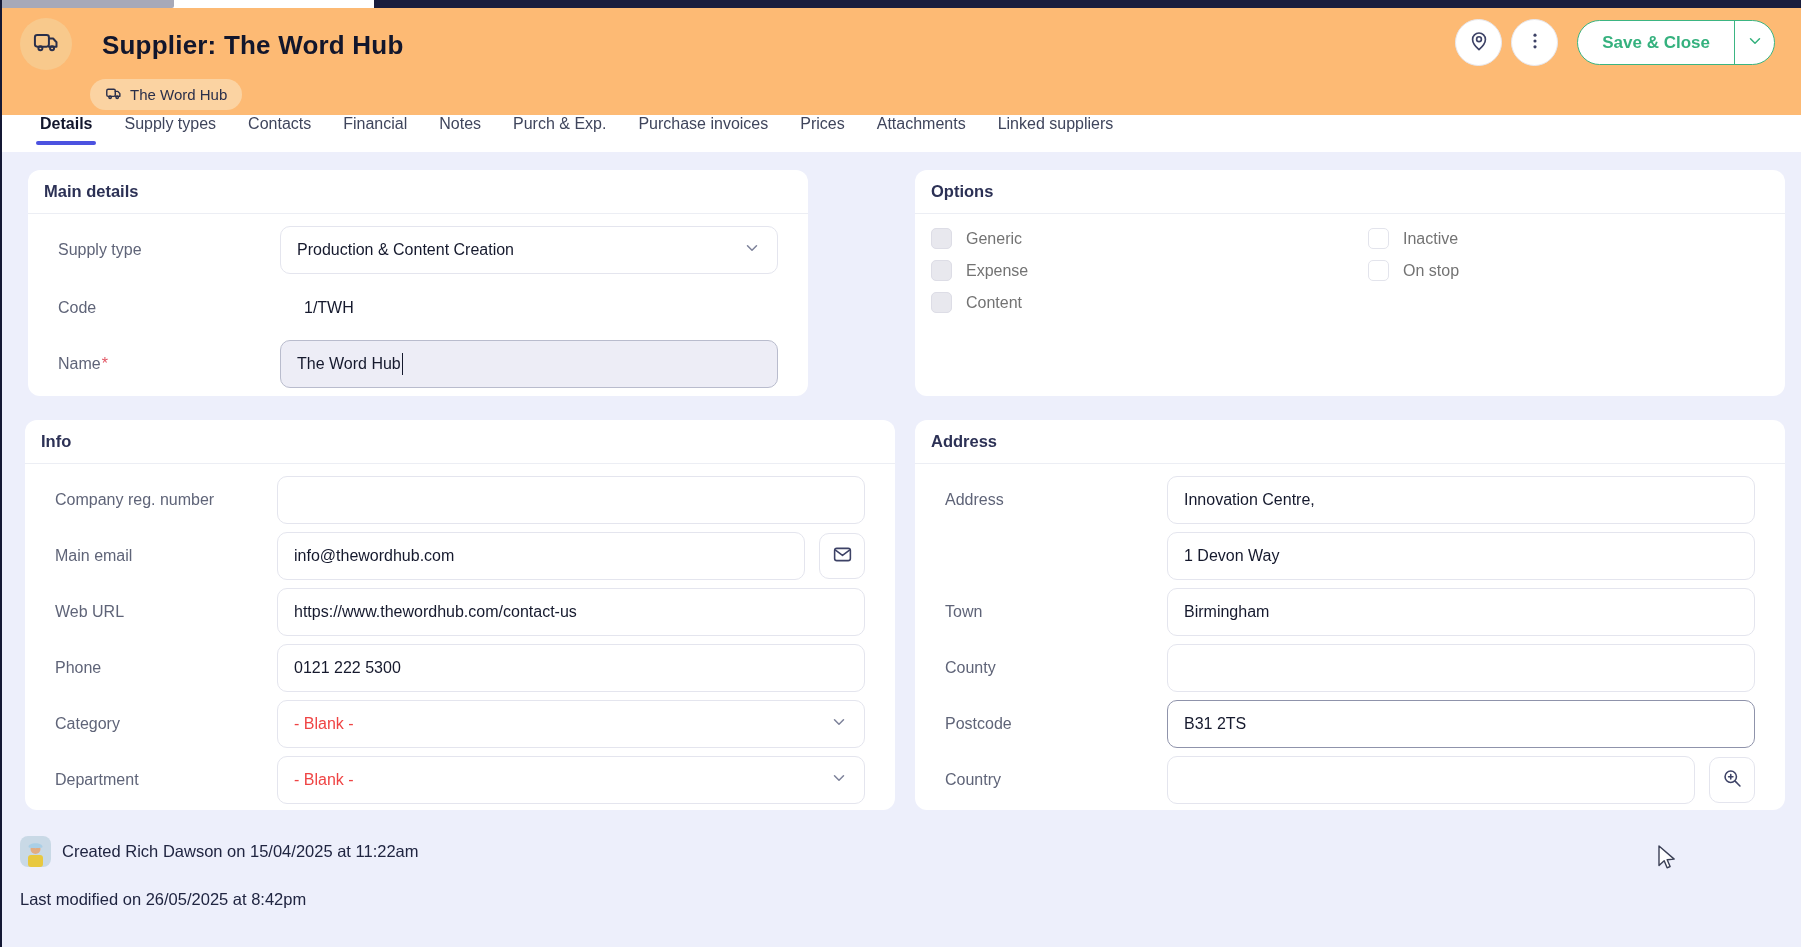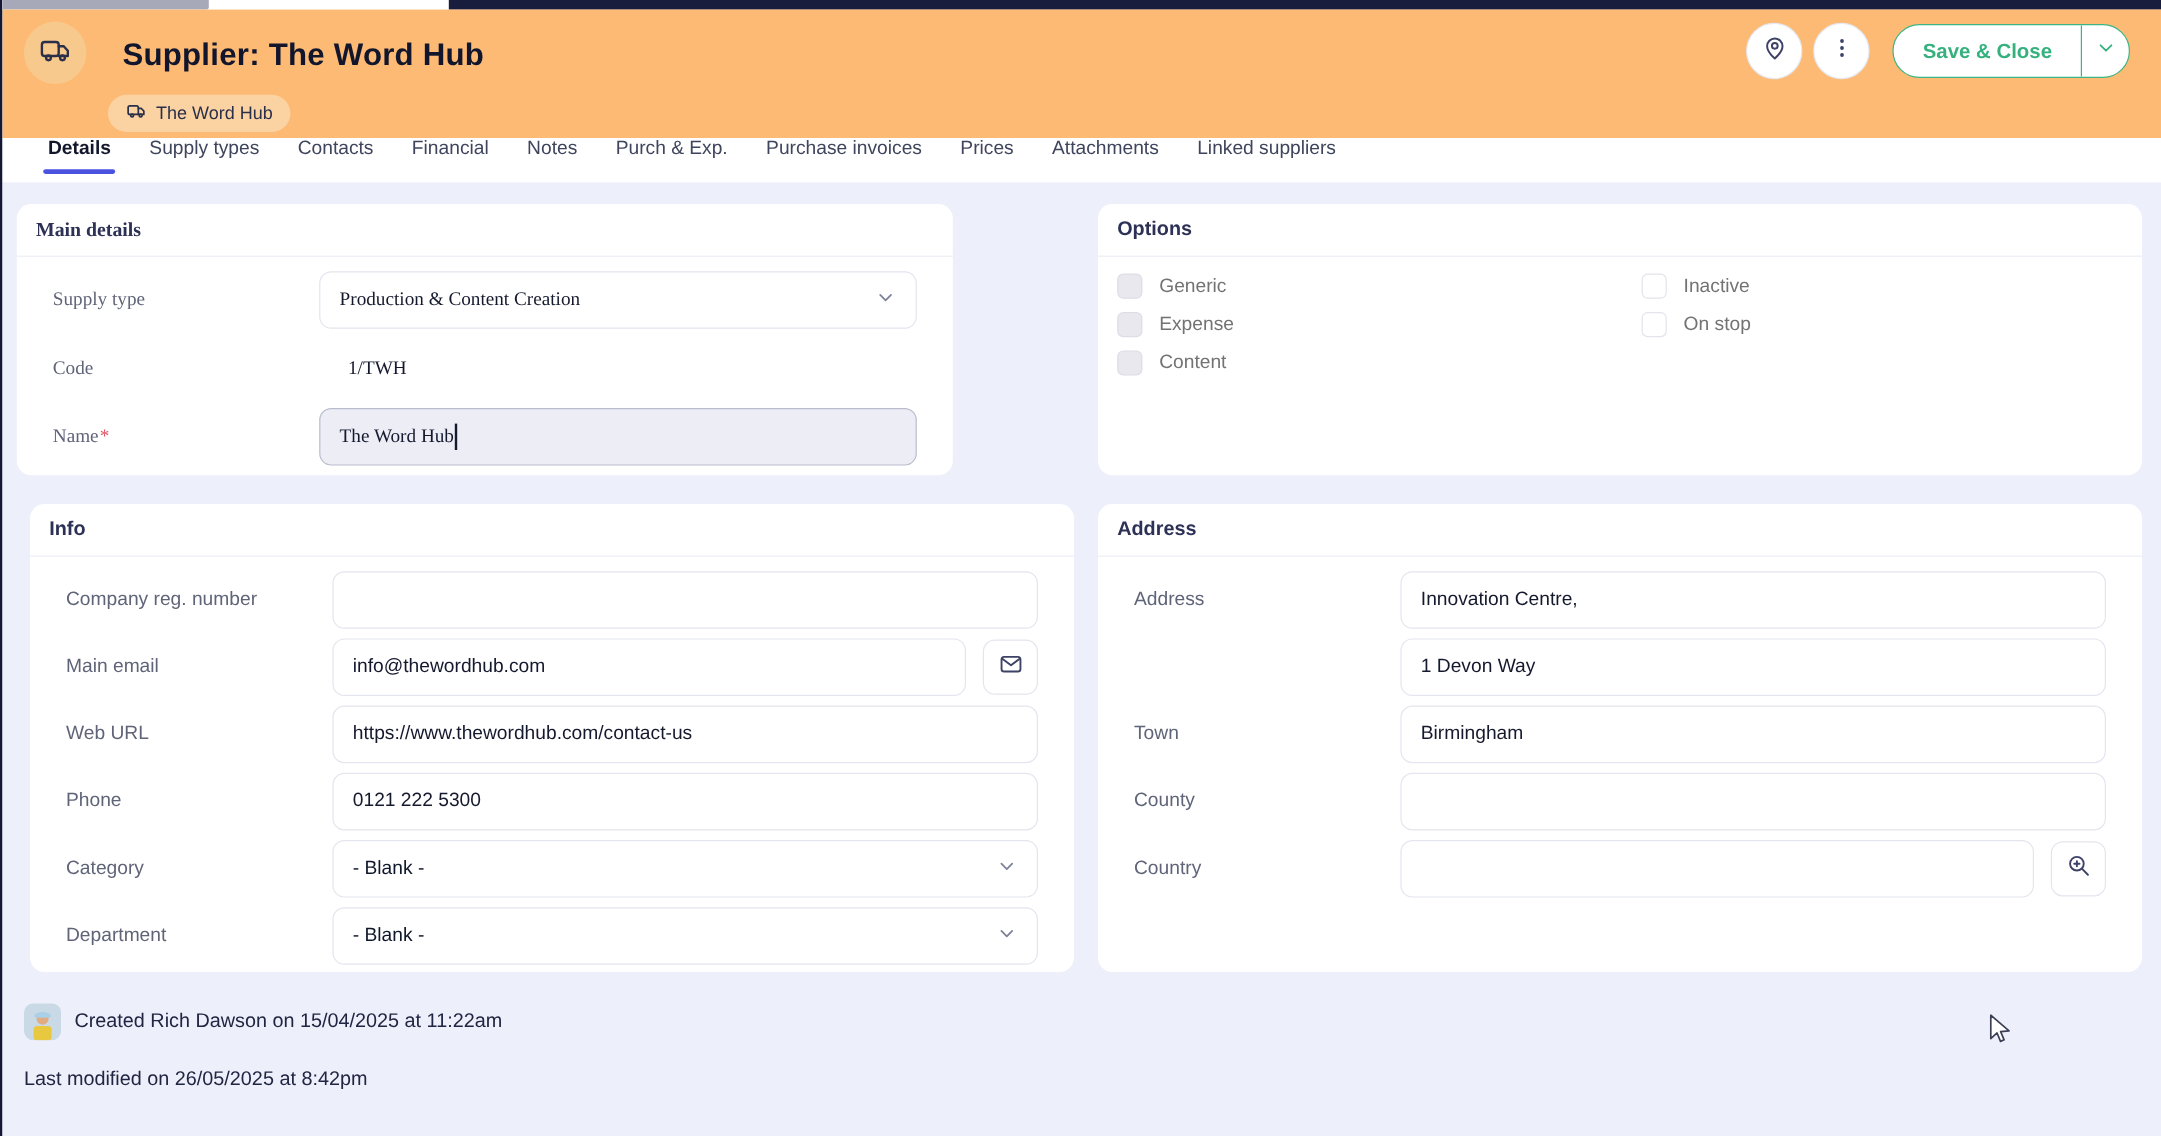--- a/index.html
+++ b/index.html
@@ -36,36 +36,36 @@
   .tabbar { position:absolute; top:115px; left:0; right:0; height:37px; background:#ffffff;
             display:flex; align-items:flex-start; gap:32px; padding-left:38px; }
   .tab { font-size:16px; color:#3f455c; padding-bottom:12px; position:relative; cursor:pointer; white-space:nowrap; }
   .tab.active { color:#12162c; font-weight:700; }
   .tab.active::after { content:""; position:absolute; left:-4px; right:-4px; bottom:0; height:4px;
                        background:#4c52e0; border-radius:3px; }
 
   
   .content { position:absolute; top:152px; left:0; right:0; bottom:0; background:#edeffb; }
   .card { position:absolute; background:#ffffff; border-radius:12px; }
-  .card-main    { left:12px;  top:18px;  width:780px; height:226px;font-family:Liberation Serif, serif; }
+  .card-main    { left:26px;  top:18px;  width:780px; height:226px; }
   .card-options { left:913px; top:18px;  width:870px; height:226px; }
   .card-info    { left:23px;  top:268px; width:870px; height:390px; }
   .card-address { left:913px; top:268px; width:870px; height:390px; }
   .card-header { height:44px; display:flex; align-items:center; padding:0 16px;
                  border-bottom:1px solid #eceef4; color:#2c3155; font-size:16.5px; font-weight:700; }
   .card-body { padding:12px 30px 14px 30px; }
 
   .field-row { display:flex; align-items:center; margin-bottom:8px; }
   .field-row:last-child { margin-bottom:0; }
   .field-label { width:222px; flex:none; font-size:16px; color:#5f6478; }
   .req { color:#e25563; margin-left:1px; }
   .field-box { flex:1; height:48px; border:1px solid #e4e5ee; border-radius:10px; background:#fff;
                display:flex; align-items:center; padding:0 16px; font-size:16px; color:#15192d; cursor:text; }
   .field-box.select { cursor:pointer; justify-content:space-between; }
-  .field-box .placeholder { color:#0f172a; }
+  .field-box .placeholder { color:#ef4444; }
   .chev { color:#7d829a; flex:none; }
   .field-box.focused { background:#ededf6; border:1.5px solid #b9bccd; }
   .field-box.strong-border { border:1.5px solid #8f93ab; }
   .caret-bar { display:inline-block; width:1.5px; height:22px; background:#15192d; margin-left:1px; vertical-align:middle; }
   .plain-value { font-size:16px; color:#15192d; margin-left:24px; }
   .row-gap { margin-bottom:14px; }
   .with-btn { display:flex; flex:1; gap:14px; align-items:center; }
   .sq-icon-btn { width:46px; height:46px; flex:none; border:1px solid #e4e5ee; border-radius:10px; background:#fff;
                  display:flex; align-items:center; justify-content:center; color:#3d4266; cursor:pointer; }
 
@@ -306,20 +306,26 @@
             <span>Birmingham</span>
           </div>
         </div>
         <div class="field-row">
           <div class="field-label">County</div>
           <div class="field-box">
             <span></span>
           </div>
         </div>
         <div class="field-row">
+          <div class="field-label">Postcode</div>
+          <div class="field-box strong-border">
+            <span>B31 2TS</span>
+          </div>
+        </div>
+        <div class="field-row">
           <div class="field-label">Country</div>
           <div class="with-btn">
             <div class="field-box">
               <span></span>
             </div>
             <div class="sq-icon-btn">
               <span>
                 <svg width="21" height="21" viewBox="0 0 24 24" fill="none" stroke="currentColor" stroke-width="1.8" stroke-linecap="round" stroke-linejoin="round">
                   <circle cx="10" cy="10" r="6.5"></circle>
                   <path d="M15 15l5.5 5.5"></path>

